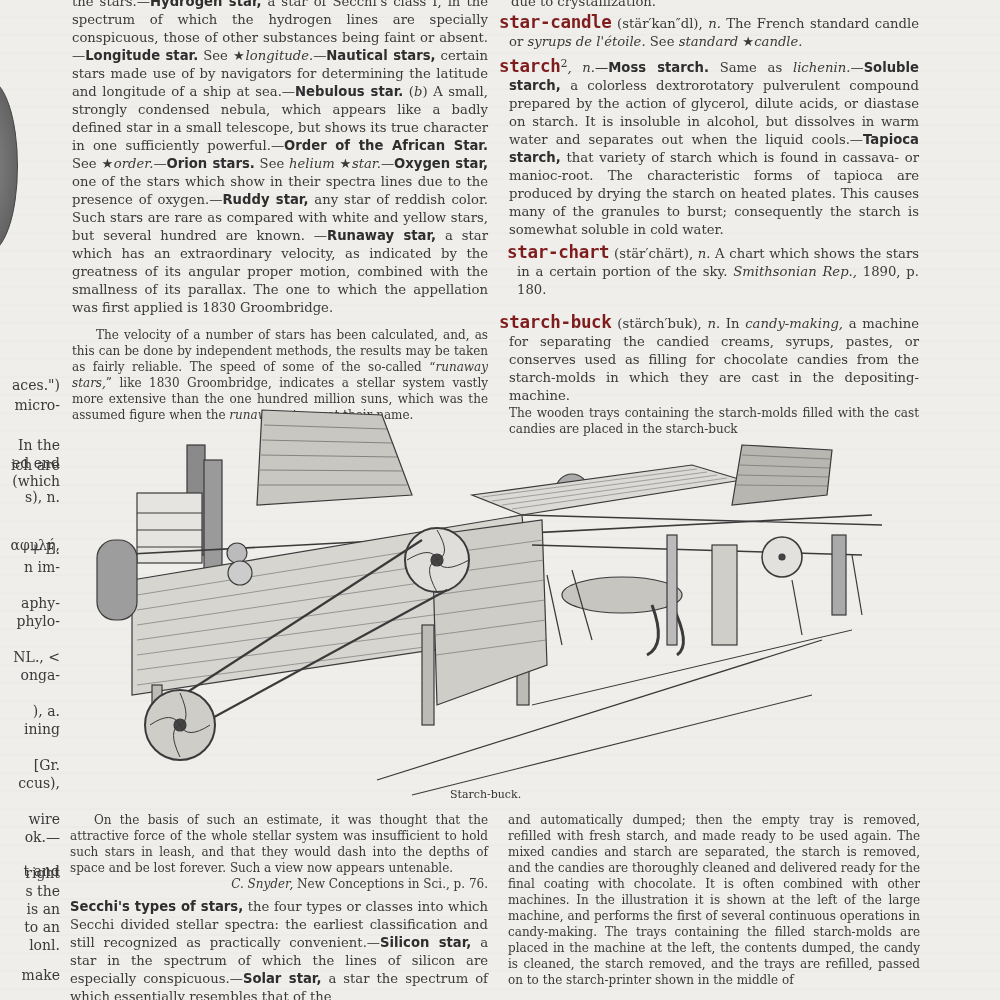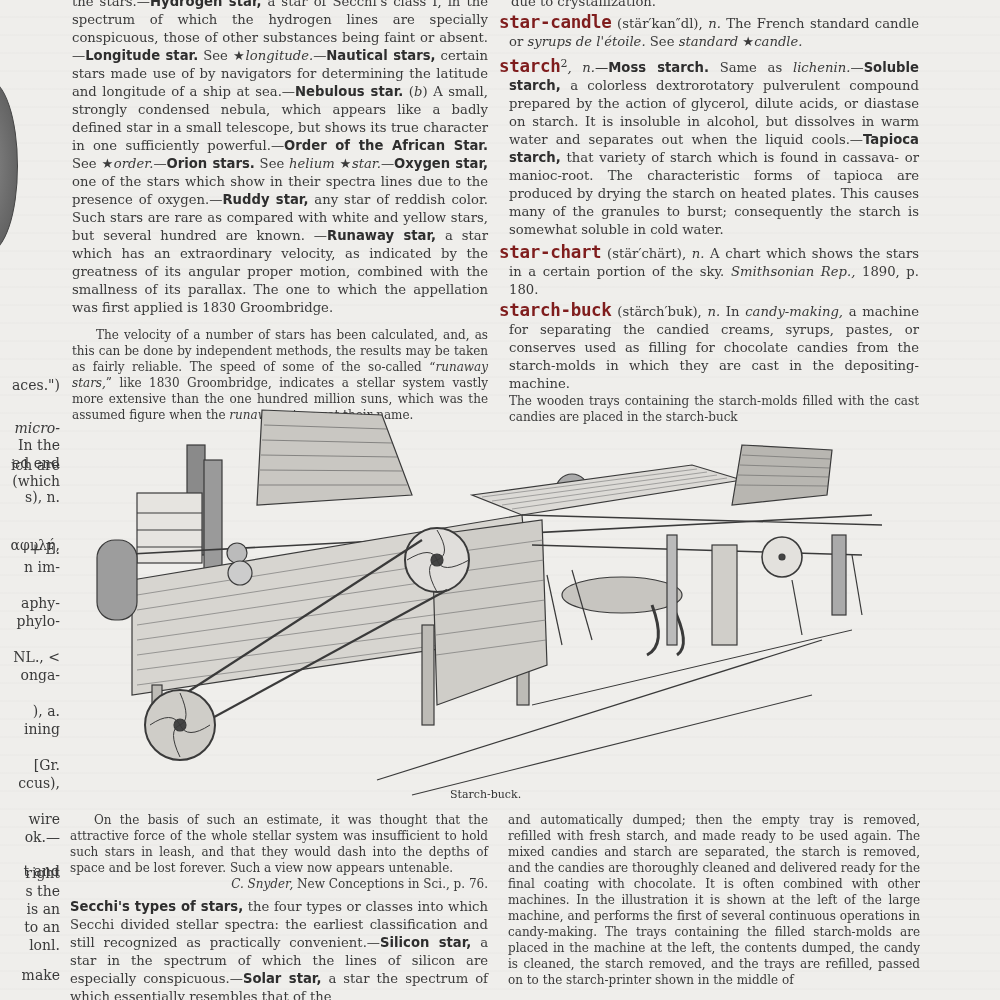--- a/index.html
+++ b/index.html
@@ -89,21 +89,21 @@
 </head>
 <body>
 
 <div class="page">
   <div class="bleed"></div>
 
   <div class="edge">
     <div class="oval"></div>
     <div id="edge-frags">
         <div class="frag" style="top: 376px;">aces.")</div>
-        <div class="frag" style="top: 419px; font-style: italic;">micro-</div>
+        <div class="frag" style="top: 396px;">micro-</div>
         <div class="frag" style="top: 408px; margin-top: 48px;">ich are</div>
         <div class="frag" style="top: 436px;">In the</div>
         <div class="frag" style="top: 454px;">ed end</div>
         <div class="frag" style="top: 472px;">(which</div>
         <div class="frag" style="top: 488px;">s), n.</div>
         <div class="frag" style="top: 536px;">αφυλή,</div>
         <div class="frag" style="top: 540px;">+ E.</div>
         <div class="frag" style="top: 558px; text-align: center;">n im-</div>
         <div class="frag" style="top: 594px;">aphy-</div>
         <div class="frag" style="top: 612px;">phylo-</div>
@@ -135,25 +135,25 @@
     <p style="padding-left:12px;">due to crystallization.</p>
 
     <p class="entry" style="margin-top:2px;">
       <span class="hw-big">star-candle</span><span> (stär′kan″dl), </span><span class="it">n.</span><span> The French standard candle or </span><span class="it">syrups de l'étoile.</span><span> See </span><span class="it">standard</span><span> ★</span><span class="it">candle.</span>
     </p>
 
     <p class="entry" style="margin-top:4px;">
       <span class="hw-big">starch</span><sup style="font-size:11px;">2</sup><span class="it">, n.—</span><span id="starch-parts"><span class="hw">Moss starch.</span><span> Same as </span><span class="it">lichenin.</span><span>—</span><span class="hw">Soluble starch,</span><span> a colorless dextrorotatory pulverulent compound prepared by the action of glycerol, dilute acids, or diastase on starch. It is insoluble in alcohol, but dissolves in warm water and separates out when the liquid cools.—</span><span class="hw">Tapioca starch,</span><span> that variety of starch which is found in cassava- or manioc-root. The characteristic forms of tapioca are produced by drying the starch on heated plates. This causes many of the granules to burst; consequently the starch is somewhat soluble in cold water.</span></span>
     </p>
 
-    <p class="entry" style="margin-top:4px;">
+    <p class="entry" style="margin-top:4px;margin-left:8px;">
       <span class="hw-big">star-chart</span><span> (stär′chärt), </span><span class="it">n.</span><span> A chart which shows the stars in a certain portion of the sky. </span><span class="it">Smithsonian Rep.,</span><span> 1890, p. 180.</span>
     </p>
 
-    <p class="entry" style="margin-top:2px;">
+    <p class="entry" style="margin-top:14px;">
       <span class="hw-big">starch-buck</span><span> (stärch′buk), </span><span class="it">n.</span><span> In </span><span class="it">candy-making,</span><span> a machine for separating the candied creams, syrups, pastes, or conserves used as filling for chocolate candies from the starch-molds in which they are cast in the depositing-machine.</span>
     </p>
     <p class="small" style="padding-left:10px;">The wooden trays containing the starch-molds filled with the cast candies are placed in the starch-buck</p>
   </div>
 
   <div class="figure">
     <svg width="800" height="400" viewBox="0 0 800 400">
       <g stroke="#3a3a3a" fill="none" stroke-width="1.2">
 
         <polygon points="170,5 290,10 320,90 165,100" fill="#c9c7c2"></polygon>

